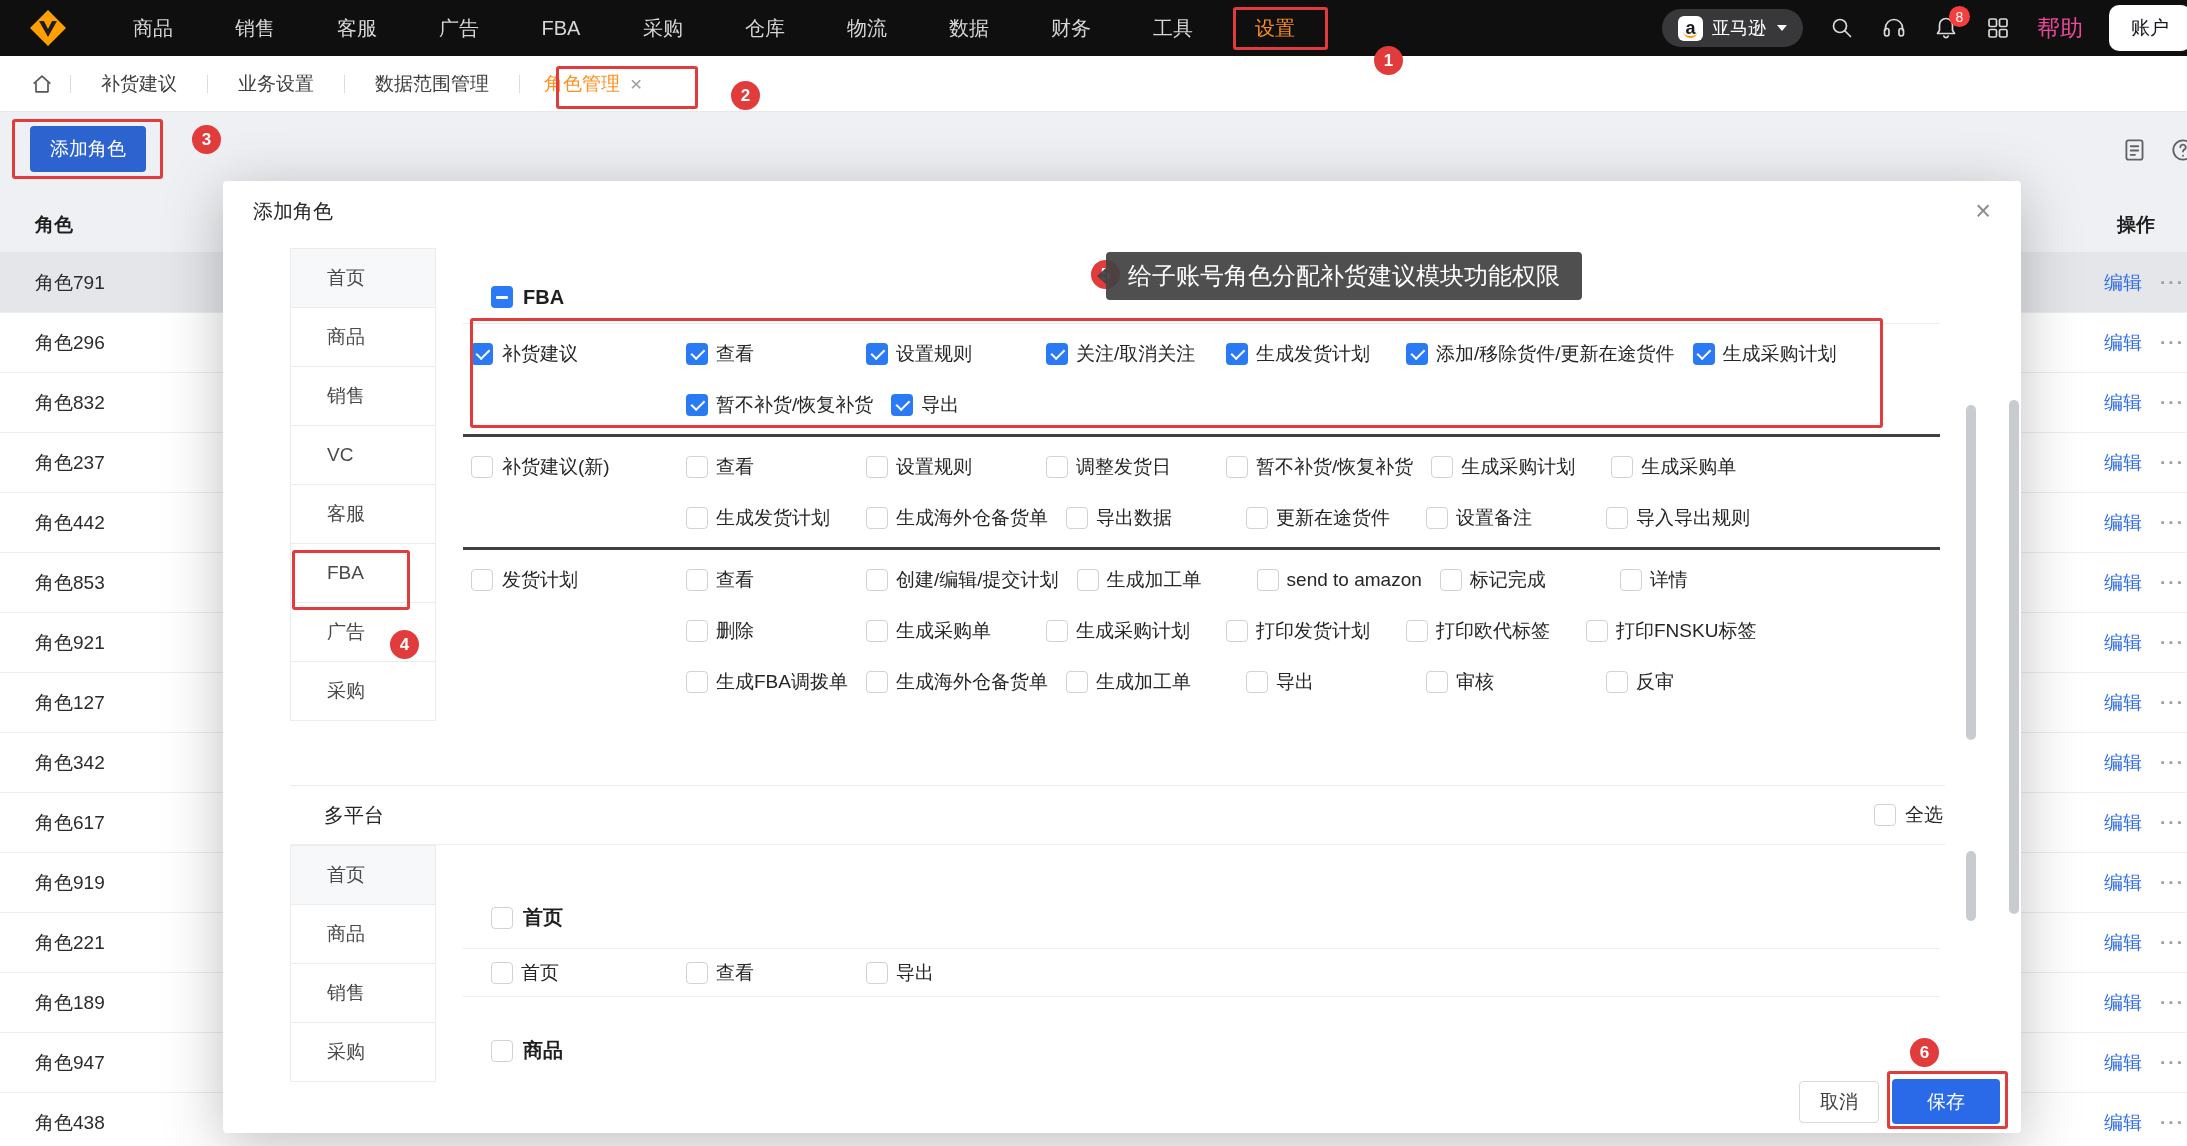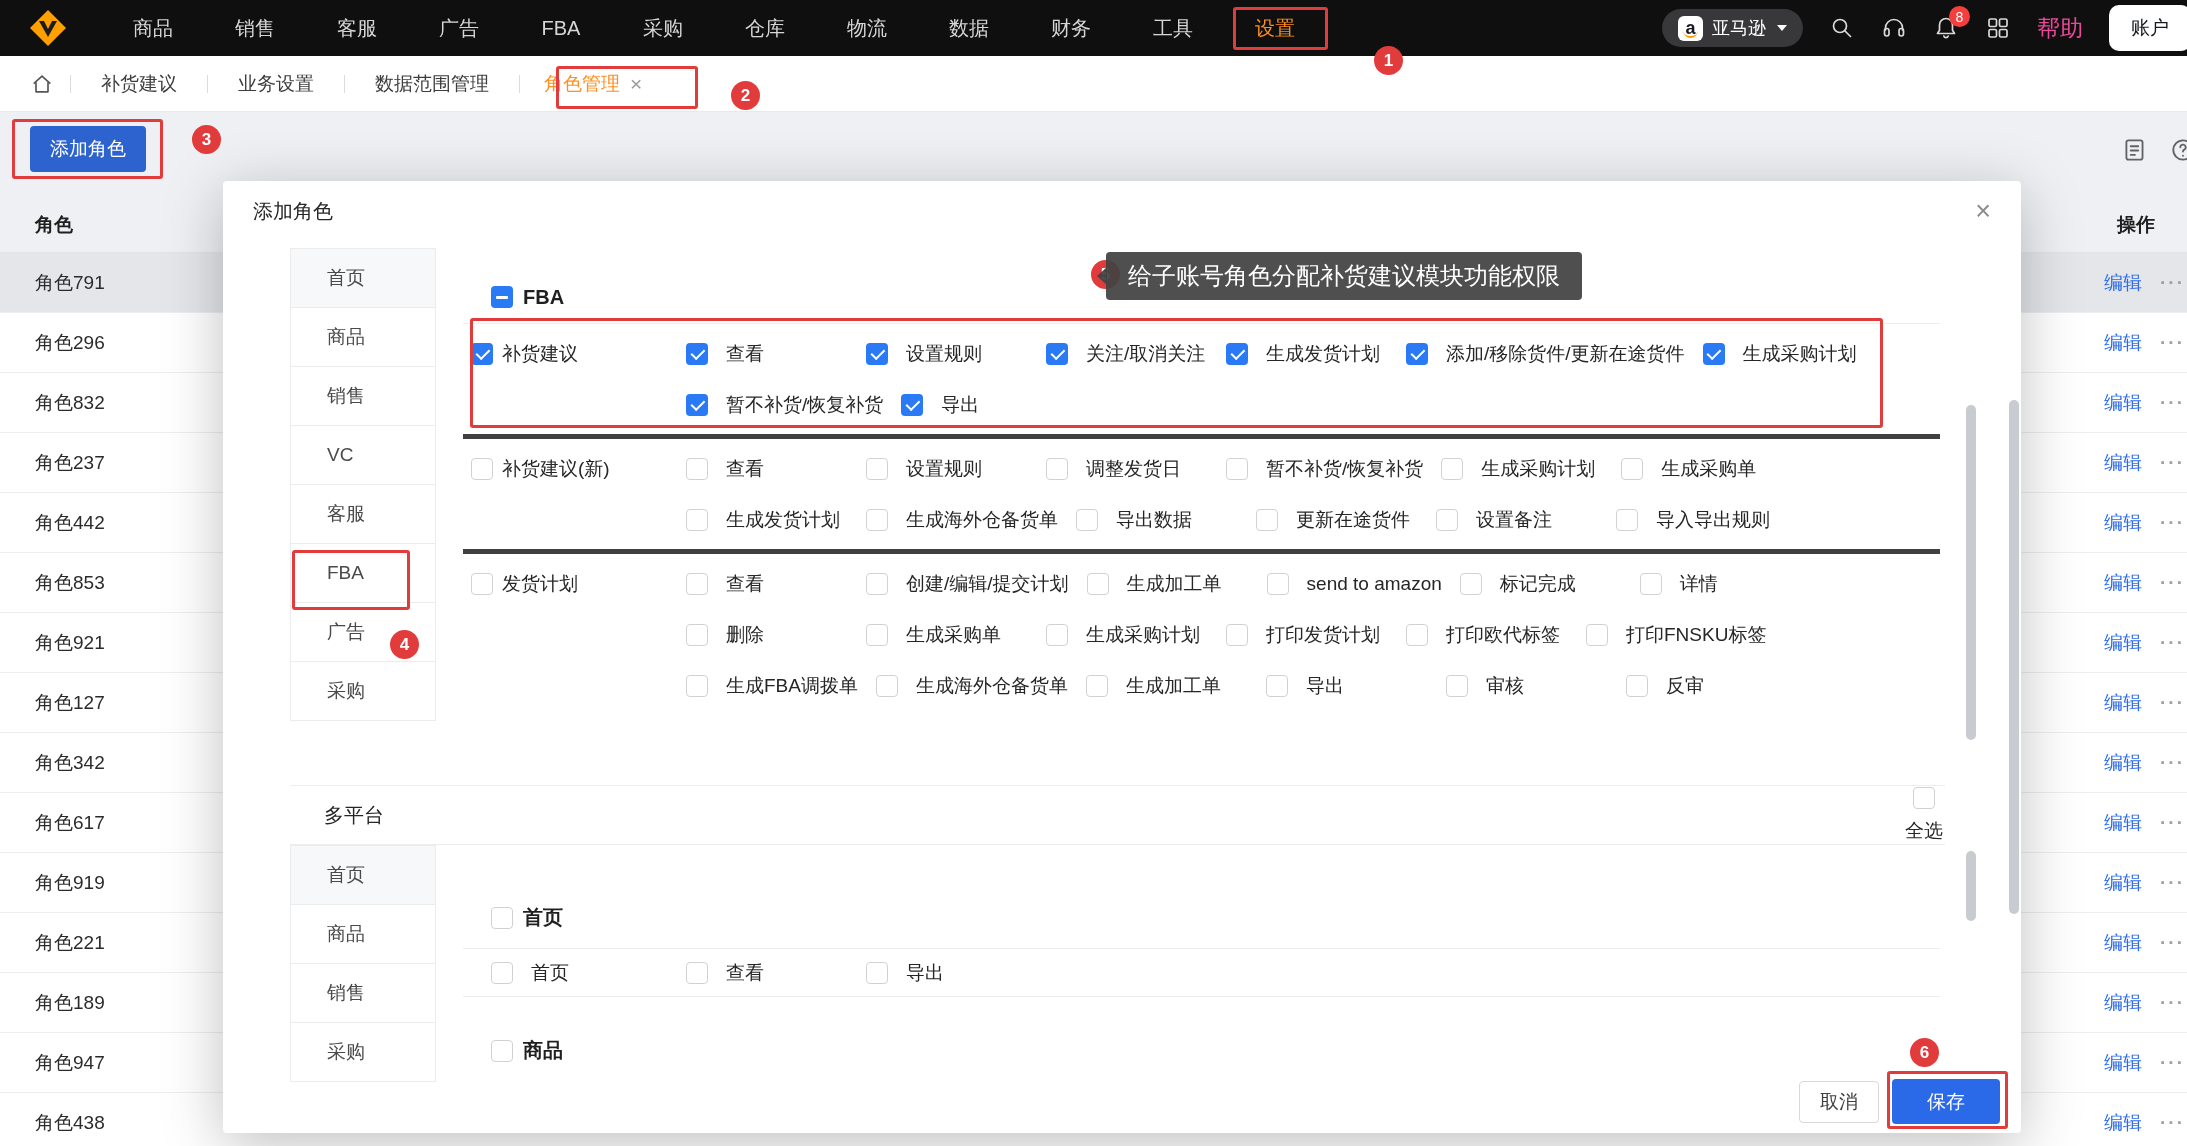--- a/index.html
+++ b/index.html
@@ -60,36 +60,36 @@
   .side-cell { height:60px; line-height:58px; padding-left:36px; border:1px solid #ececec; margin-top:-1px; font-size:19px; color:#4a4a4a; background:#fff; cursor:pointer; }
   .m-sidebar1 .side-cell:first-child, .m-sidebar2 .side-cell:first-child { margin-top:0; }
   .side-cell.shaded { background:#f7f8fa; }
 
   .m-content1 { position:absolute; left:240px; top:90px; width:1477px; }
   .group-head { height:52px; display:flex; align-items:center; gap:10px; padding-left:28px; }
   .perm-label { font-size:19px; color:#262626; white-space:nowrap; }
   .perm-label.bold { font-weight:700; font-size:20px; color:#1f1f1f; }
   .perm-rows { border-top:1px solid #ededed; height:423px; overflow:hidden; }
   .perm-row { display:flex; align-items:flex-start; padding:4px 0; }
-  .perm-row + .perm-row { border-top:5px solid #404040; }
+  .perm-row + .perm-row { border-top:3px solid #404040; }
   .perm-module { width:223px; min-width:223px; display:flex; align-items:center; gap:9px; height:51px; padding-left:8px; }
   .perm-lines { flex:1; }
   .perm-line { display:flex; align-items:center; min-height:51px; }
-  .perm-item { display:flex; align-items:center; gap:18px; min-width:180px; padding-right:18px; cursor:pointer; }
+  .perm-item { display:flex; align-items:center; gap:8px; min-width:180px; padding-right:18px; cursor:pointer; }
   .perm-item.wide { min-width:286px; }
 
   .cb { width:22px; height:22px; border-radius:4px; flex:none; position:relative; cursor:pointer; }
   .cb.un { background:#fff; border:1.5px solid #d2d2d2; }
   .cb.ck { background:#2a7af5; }
   .cb.ck::after { content:""; position:absolute; left:7.5px; top:3.5px; width:5.5px; height:11px; border:solid #fff; border-width:0 2.5px 2.5px 0; transform:rotate(45deg); }
   .cb.ind { background:#2a7af5; }
   .cb.ind::after { content:""; position:absolute; left:5px; top:9.5px; width:12px; height:3px; background:#fff; border-radius:1px; }
 
   .sec2-head { position:absolute; left:67px; top:604px; width:1655px; height:60px; border-top:1px solid #ededed; border-bottom:1px solid #ededed; display:flex; align-items:center; font-size:20px; color:#262626; padding-left:34px; }
-  .select-all { margin-left:auto; display:flex; align-items:center; gap:9px; font-size:19px; color:#262626; padding-right:2px; cursor:pointer;flex-direction:column; }
+  .select-all { margin-left:auto; display:flex; align-items:center; gap:9px; font-size:19px; color:#262626; padding-right:2px; cursor:pointer; }
   .m-content2 { position:absolute; left:240px; top:664px; width:1477px; height:236px; overflow:hidden; }
   .sec2-group-head { display:flex; align-items:center; gap:10px; margin-top:46px; height:53px; padding-left:28px; }
   .sec2-group-head.later { margin-top:27px; }
   .sec2-row { display:flex; align-items:center; height:49px; margin-top:4px; border-top:1px solid #ededed; border-bottom:1px solid #ededed; padding-left:28px; }
   .sec2-row .perm-item { min-width:180px; }
   .sec2-row .perm-item:first-child { min-width:195px; }
 
   .sb { position:absolute; width:10px; border-radius:5px; background:#c8cbd0; cursor:pointer; }
   #sb1 { left:1743px; top:224px; height:335px; }
   #sb2 { left:1743px; top:670px; height:70px; }

